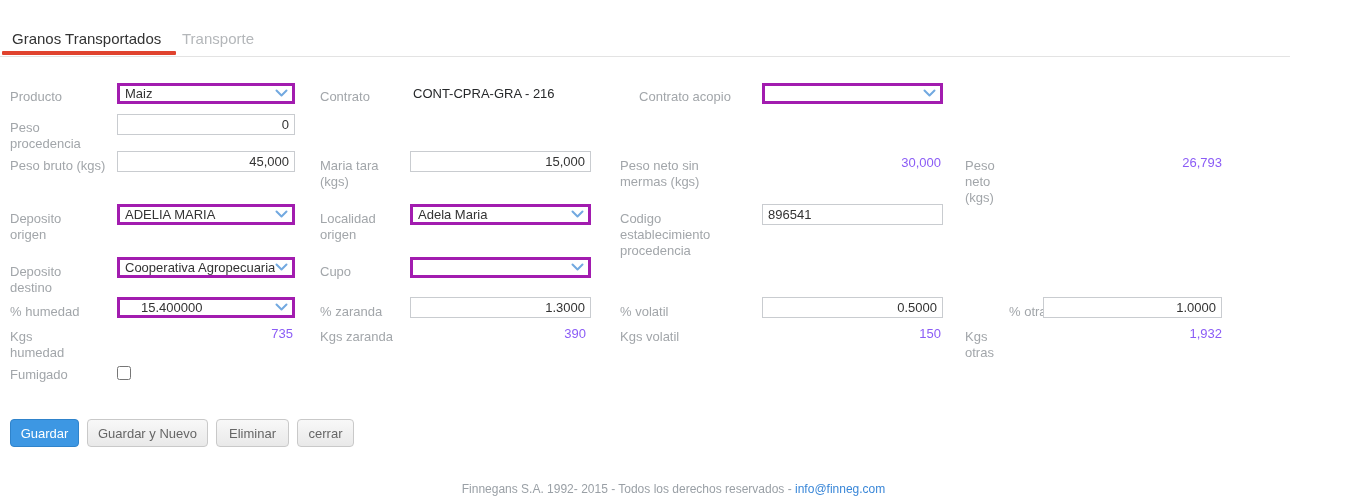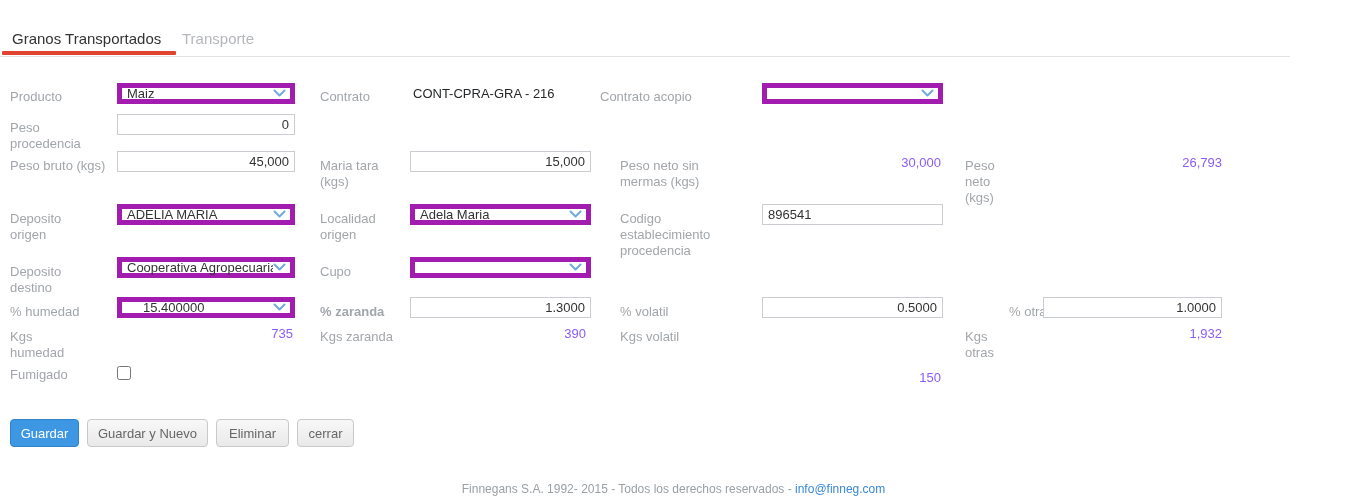--- a/index.html
+++ b/index.html
@@ -12,21 +12,21 @@
   .tab-active { color:#333; }
   .tab-inactive { color:#b4b7ba; }
   .tab-underline { position:absolute; height:4px; background:#e0432e; border-radius:1px; }
   .tabs-hairline { position:absolute; height:1px; background:#e3e3e3; }
 
   
   .lbl { position:absolute; font-size:13px; color:#a2a6aa; line-height:16px; }
   .inp { position:absolute; box-sizing:border-box; height:21px; border:1px solid #c9ccd0;
          font-family:"Liberation Sans", sans-serif; font-size:13px; color:#333; padding:0 5px; background:#fff; }
   .num { text-align:right; }
-  .dd  { position:absolute; box-sizing:border-box; height:21px; border:5px solid #a21caf; background:#fff;
+  .dd  { position:absolute; box-sizing:border-box; height:21px; border:3px solid #a21caf; background:#fff;
          display:flex; align-items:center; padding:0 2px 0 5px; cursor:pointer; }
   .ddv { flex:1 1 auto; font-size:13px; color:#333; white-space:nowrap; overflow:hidden; }
   .chev { flex:0 0 auto; display:flex; align-items:center; padding-right:2px; }
   .rval { position:absolute; font-size:13px; color:#8b5cf6; text-align:right; }
   .sval { position:absolute; font-size:13px; color:#26282a; }
   .chk { position:absolute; width:14px; height:14px; cursor:pointer; }
 
   
   .hl { position:absolute; background:#fafac8; }
   .hl .lbl { color:#bcbc9a; }
@@ -58,21 +58,21 @@
     <span class="chev">
         <svg width="13" height="9" viewBox="0 0 13 9">
           <path d="M1.5 1.5l5 5 5-5" fill="none" stroke="#72a9e0" stroke-width="2" stroke-linecap="round" stroke-linejoin="round"></path>
         </svg>
       </span>
   </div>
 
   <div class="lbl" style="left:320px; top:89px; width:90px;">Contrato</div>
   <div class="sval" style="left:413px; top:86px; width:200px;">CONT-CPRA-GRA - 216</div>
 
-  <div class="lbl" style="left:600px; top:89px; width:130px;">Contrato acopio</div>
+  <div class="lbl" style="left:620px; top:89px; width:130px;text-align:center;">Contrato acopio</div>
   <div class="dd" style="left:762px; top:83px; width:181px;">
     <span class="ddv"></span>
     <span class="chev">
         <svg width="13" height="9" viewBox="0 0 13 9">
           <path d="M1.5 1.5l5 5 5-5" fill="none" stroke="#72a9e0" stroke-width="2" stroke-linecap="round" stroke-linejoin="round"></path>
         </svg>
       </span>
   </div>
 
   <div class="lbl" style="left:10px; top:120px; width:96px;">Peso procedencia</div>
@@ -136,37 +136,37 @@
   <div class="lbl" style="left:10px; top:304px; width:105px;">% humedad</div>
   <div class="dd" style="left:117px; top:297px; width:178px;padding-left:21px;">
     <span class="ddv">15.400000</span>
     <span class="chev">
         <svg width="13" height="9" viewBox="0 0 13 9">
           <path d="M1.5 1.5l5 5 5-5" fill="none" stroke="#72a9e0" stroke-width="2" stroke-linecap="round" stroke-linejoin="round"></path>
         </svg>
       </span>
   </div>
 
-  <div class="lbl" style="left:320px; top:304px; width:85px;font-weight:bold;">% zaranda</div>
+  <div class="lbl" style="left:320px; top:304px; width:85px;">% zaranda</div>
   <input class="inp num" style="left: 410px; top: 297px; width: 181px;" value="1.3000">
 
   <div class="lbl" style="left:620px; top:304px; width:120px;">% volatil</div>
   <input class="inp num" style="left: 762px; top: 297px; width: 181px;" value="0.5000">
 
   <div class="lbl" style="left:965px; top:304px; width:75px;margin-left:44px;">% otras</div>
   <input class="inp num" style="left: 1043px; top: 297px; width: 179px;" value="1.0000">
 
   <div class="lbl" style="left:10px; top:329px; width:80px;">Kgs humedad</div>
   <div class="rval" style="left:117px; top:326px; width:176px;">735</div>
 
   <div class="lbl" style="left:320px; top:329px; width:80px;">Kgs zaranda</div>
   <div class="rval" style="left:410px; top:326px; width:176px;">390</div>
 
   <div class="lbl" style="left:620px; top:329px; width:120px;">Kgs volatil</div>
-  <div class="rval" style="left:762px; top:326px; width:179px;margin-top:44px;">150</div>
+  <div class="rval" style="left:762px; top:326px; width:179px;">150</div>
 
   <div class="lbl" style="left:965px; top:329px; width:48px;">Kgs otras</div>
   <div class="rval" style="left:1043px; top:326px; width:179px;">1,932</div>
 
   <div class="lbl" style="left:10px; top:367px; width:80px;">Fumigado</div>
   <input type="checkbox" class="chk" style="left: 117px; top: 366px;">
 
 
   <button class="btn btn-primary" style="left:10px; top:419px; width:69px;">Guardar</button>
   <button class="btn btn-default" style="left:87px; top:419px; width:121px;">Guardar y Nuevo</button>

